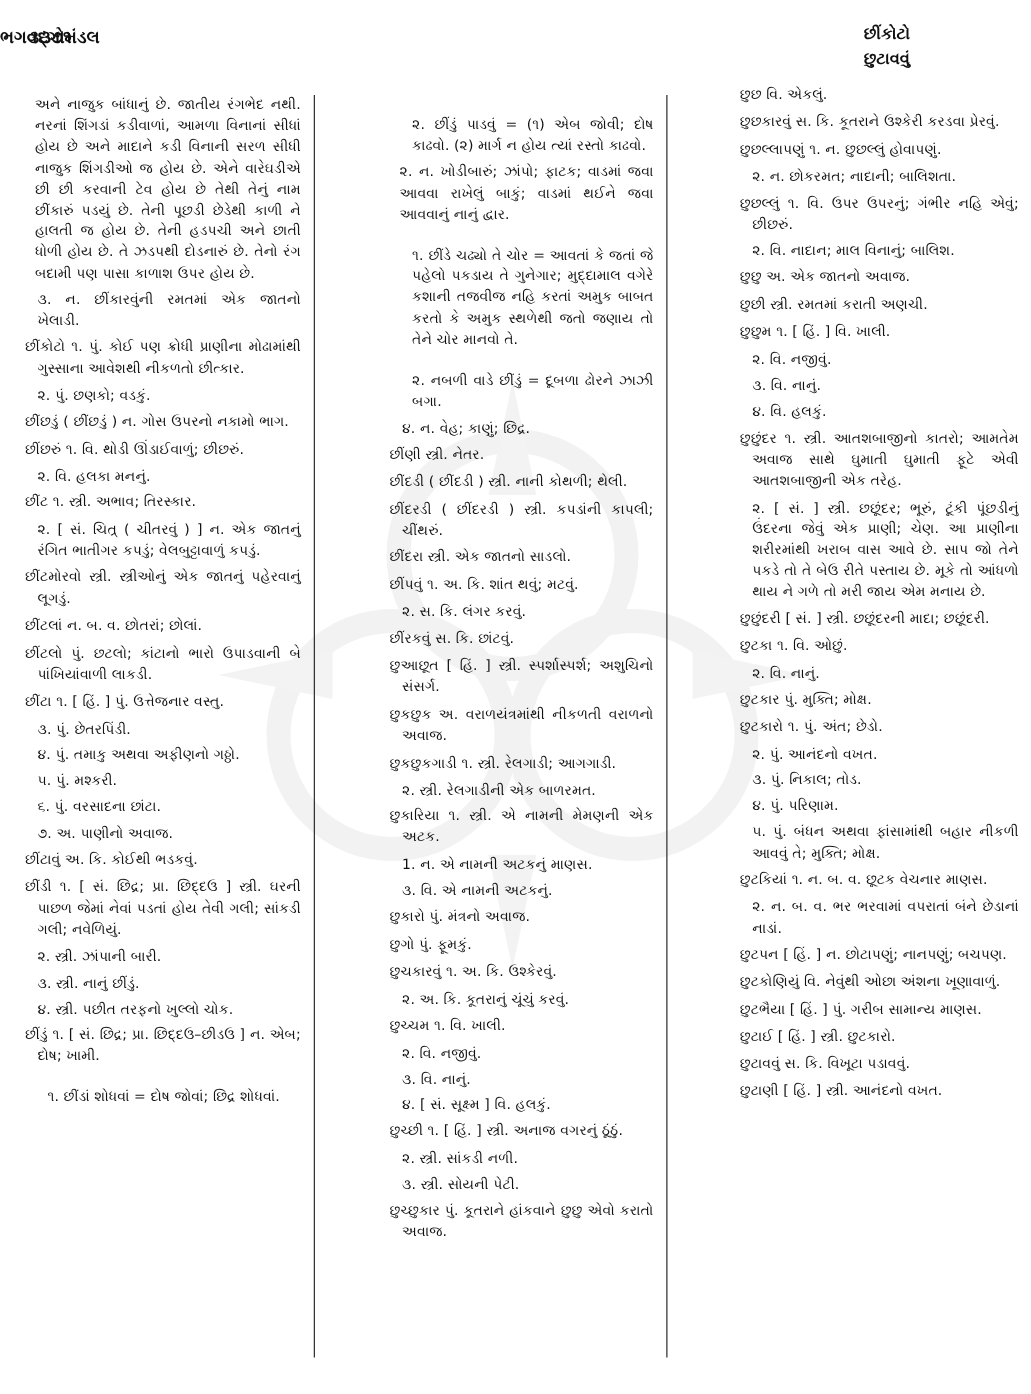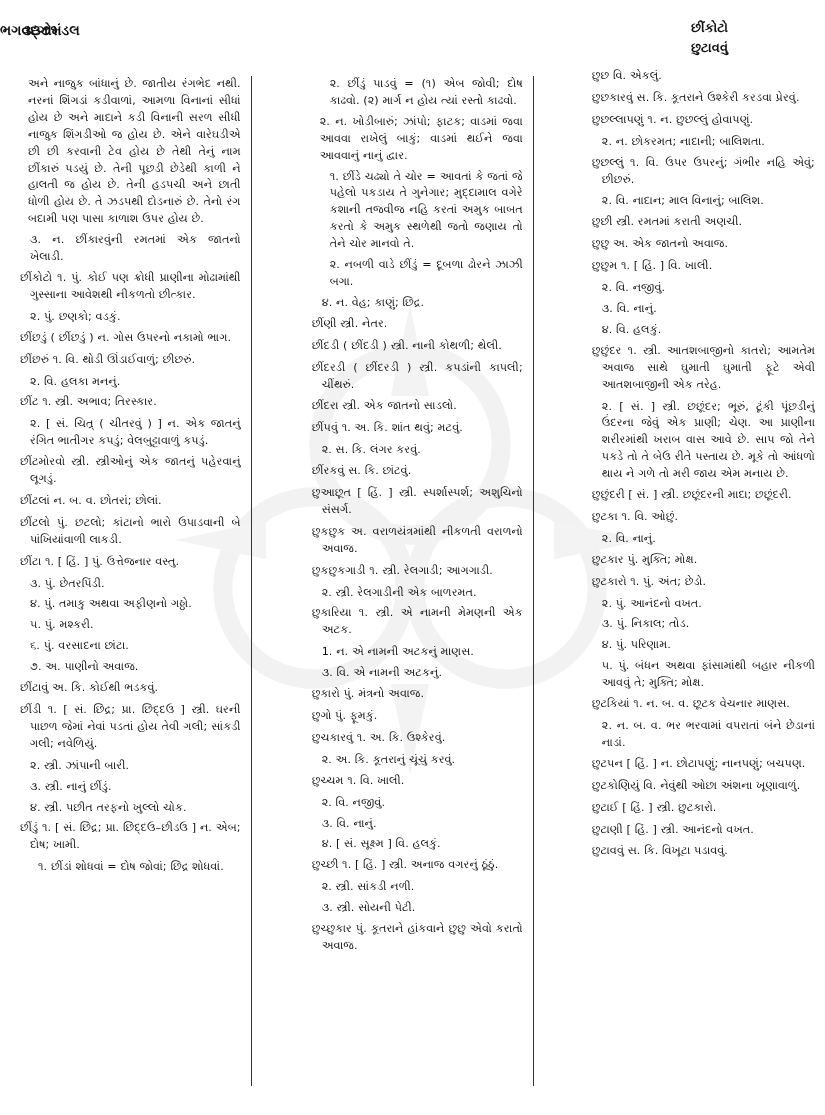--- a/index.html
+++ b/index.html
@@ -34,21 +34,21 @@
     font-size: 11.2px; line-height: 16.9px; letter-spacing: 0.1px;
     overflow: hidden;
   }
   .col-1 { width: 255px; padding-right: 10px; border-right: 1px solid #333; margin-top: 8px; }
   .col-2 { width: 244px; padding: 0 10px 0 12px; border-right: 1px solid #333; margin-top: 8px; height: 1010px; }
   .col-3 { width: 258px; padding-left: 10px; }
   .col-1 { height: 1010px; }
   .entry { margin-bottom: 5px; text-align: justify; }
   .entry .head { font-weight: normal; }
   .sub { padding-left: 10px; margin-bottom: 4px; text-align: justify; }
-  .idiom { padding-left: 18px; text-indent: 0; margin-bottom: 4px; text-align: justify; }
+  .idiom { padding-left: 18px; text-indent: 0; margin-bottom: 4px; text-align: justify; margin-top: 16px; }
   .cont { text-align: justify; margin-bottom: 4px; padding-left: 8px; }
   .hang { padding-left: 10px; text-indent: -10px; }
 </style>
 </head>
 <body>
 
 <svg class="watermark" viewBox="0 0 200 200">
   <g fill="none" stroke="#777" stroke-width="8">
     <circle cx="100" cy="60" r="38"></circle>
     <circle cx="60" cy="120" r="38"></circle>
@@ -132,38 +132,39 @@
       <div class="sub">૩. સ્ત્રી. સોયની પેટી.</div>
       <div class="entry hang"><span class="head">છુચ્છુકાર</span><span> પું. કૂતરાને હાંકવાને છુછુ એવો કરાતો અવાજ.</span></div>
     </div>
   <div class="col col-3">
       <div class="entry hang"><span class="head">છુછ</span><span> વિ. એકલું.</span></div>
       <div class="entry hang"><span class="head">છુછકારવું</span><span> સ. કિ. કૂતરાને ઉશ્કેરી કરડવા પ્રેરવું.</span></div>
       <div class="entry hang"><span class="head">છુછલ્લાપણું</span><span> ૧. ન. છુછલ્લું હોવાપણું.</span></div>
       <div class="sub">૨. ન. છોકરમત; નાદાની; બાલિશતા.</div>
       <div class="entry hang"><span class="head">છુછલ્લું</span><span> ૧. વિ. ઉપર ઉપરનું; ગંભીર નહિ એવું; છીછરું.</span></div>
       <div class="sub">૨. વિ. નાદાન; માલ વિનાનું; બાલિશ.</div>
+      <div class="entry hang"><span class="head">છુછુ</span><span> અ. એક જાતનો અવાજ.</span></div>
       <div class="entry hang"><span class="head">છુછી</span><span> સ્ત્રી. રમતમાં કરાતી અણચી.</span></div>
-      <div class="entry hang"><span class="head">છુછુ</span><span> અ. એક જાતનો અવાજ.</span></div>
       <div class="entry hang"><span class="head">છુછુમ</span><span> ૧. [ હિં. ] વિ. ખાલી.</span></div>
       <div class="sub">૨. વિ. નજીવું.</div>
       <div class="sub">૩. વિ. નાનું.</div>
       <div class="sub">૪. વિ. હલકું.</div>
       <div class="entry hang"><span class="head">છુછુંદર</span><span> ૧. સ્ત્રી. આતશબાજીનો કાતરો; આમતેમ અવાજ સાથે ઘુમાતી ઘુમાતી ફૂટે એવી આતશબાજીની એક તરેહ.</span></div>
       <div class="sub">૨. [ સં. ] સ્ત્રી. છછૂંદર; ભૂરું, ટૂંકી પૂંછડીનું ઉંદરના જેવું એક પ્રાણી; ચેણ. આ પ્રાણીના શરીરમાંથી ખરાબ વાસ આવે છે. સાપ જો તેને પકડે તો તે બેઉ રીતે પસ્તાય છે. મૂકે તો આંધળો થાય ને ગળે તો મરી જાય એમ મનાય છે.</div>
       <div class="entry hang"><span class="head">છુછુંદરી</span><span> [ સં. ] સ્ત્રી. છછૂંદરની માદા; છછૂંદરી.</span></div>
       <div class="entry hang"><span class="head">છુટકા</span><span> ૧. વિ. ઓછું.</span></div>
       <div class="sub">૨. વિ. નાનું.</div>
       <div class="entry hang"><span class="head">છુટકાર</span><span> પું. મુક્તિ; મોક્ષ.</span></div>
       <div class="entry hang"><span class="head">છુટકારો</span><span> ૧. પું. અંત; છેડો.</span></div>
       <div class="sub">૨. પું. આનંદનો વખત.</div>
       <div class="sub">૩. પું. નિકાલ; તોડ.</div>
       <div class="sub">૪. પું. પરિણામ.</div>
       <div class="sub">૫. પું. બંધન અથવા ફાંસામાંથી બહાર નીકળી આવવું તે; મુક્તિ; મોક્ષ.</div>
       <div class="entry hang"><span class="head">છુટકિયાં</span><span> ૧. ન. બ. વ. છૂટક વેચનાર માણસ.</span></div>
       <div class="sub">૨. ન. બ. વ. ભર ભરવામાં વપરાતાં બંને છેડાનાં નાડાં.</div>
       <div class="entry hang"><span class="head">છુટપન</span><span> [ હિં. ] ન. છોટાપણું; નાનપણું; બચપણ.</span></div>
       <div class="entry hang"><span class="head">છુટકોણિયું</span><span> વિ. નેવુંથી ઓછા અંશના ખૂણાવાળું.</span></div>
+      <div class="entry hang"><span class="head">છુટભૈયા</span><span> [ હિં. ] પું. ગરીબ સામાન્ય માણસ.</span></div>
       <div class="entry hang"><span class="head">છુટાઈ</span><span> [ હિં. ] સ્ત્રી. છુટકારો.</span></div>
+      <div class="entry hang"><span class="head">છુટાવવું</span><span> સ. કિ. વિખૂટા પડાવવું.</span></div>
       <div class="entry hang"><span class="head">છુટાણી</span><span> [ હિં. ] સ્ત્રી. આનંદનો વખત.</span></div>
-      <div class="entry hang"><span class="head">છુટાવવું</span><span> સ. કિ. વિખૂટા પડાવવું.</span></div>
     </div>
 </div>
 
 </body></html>

